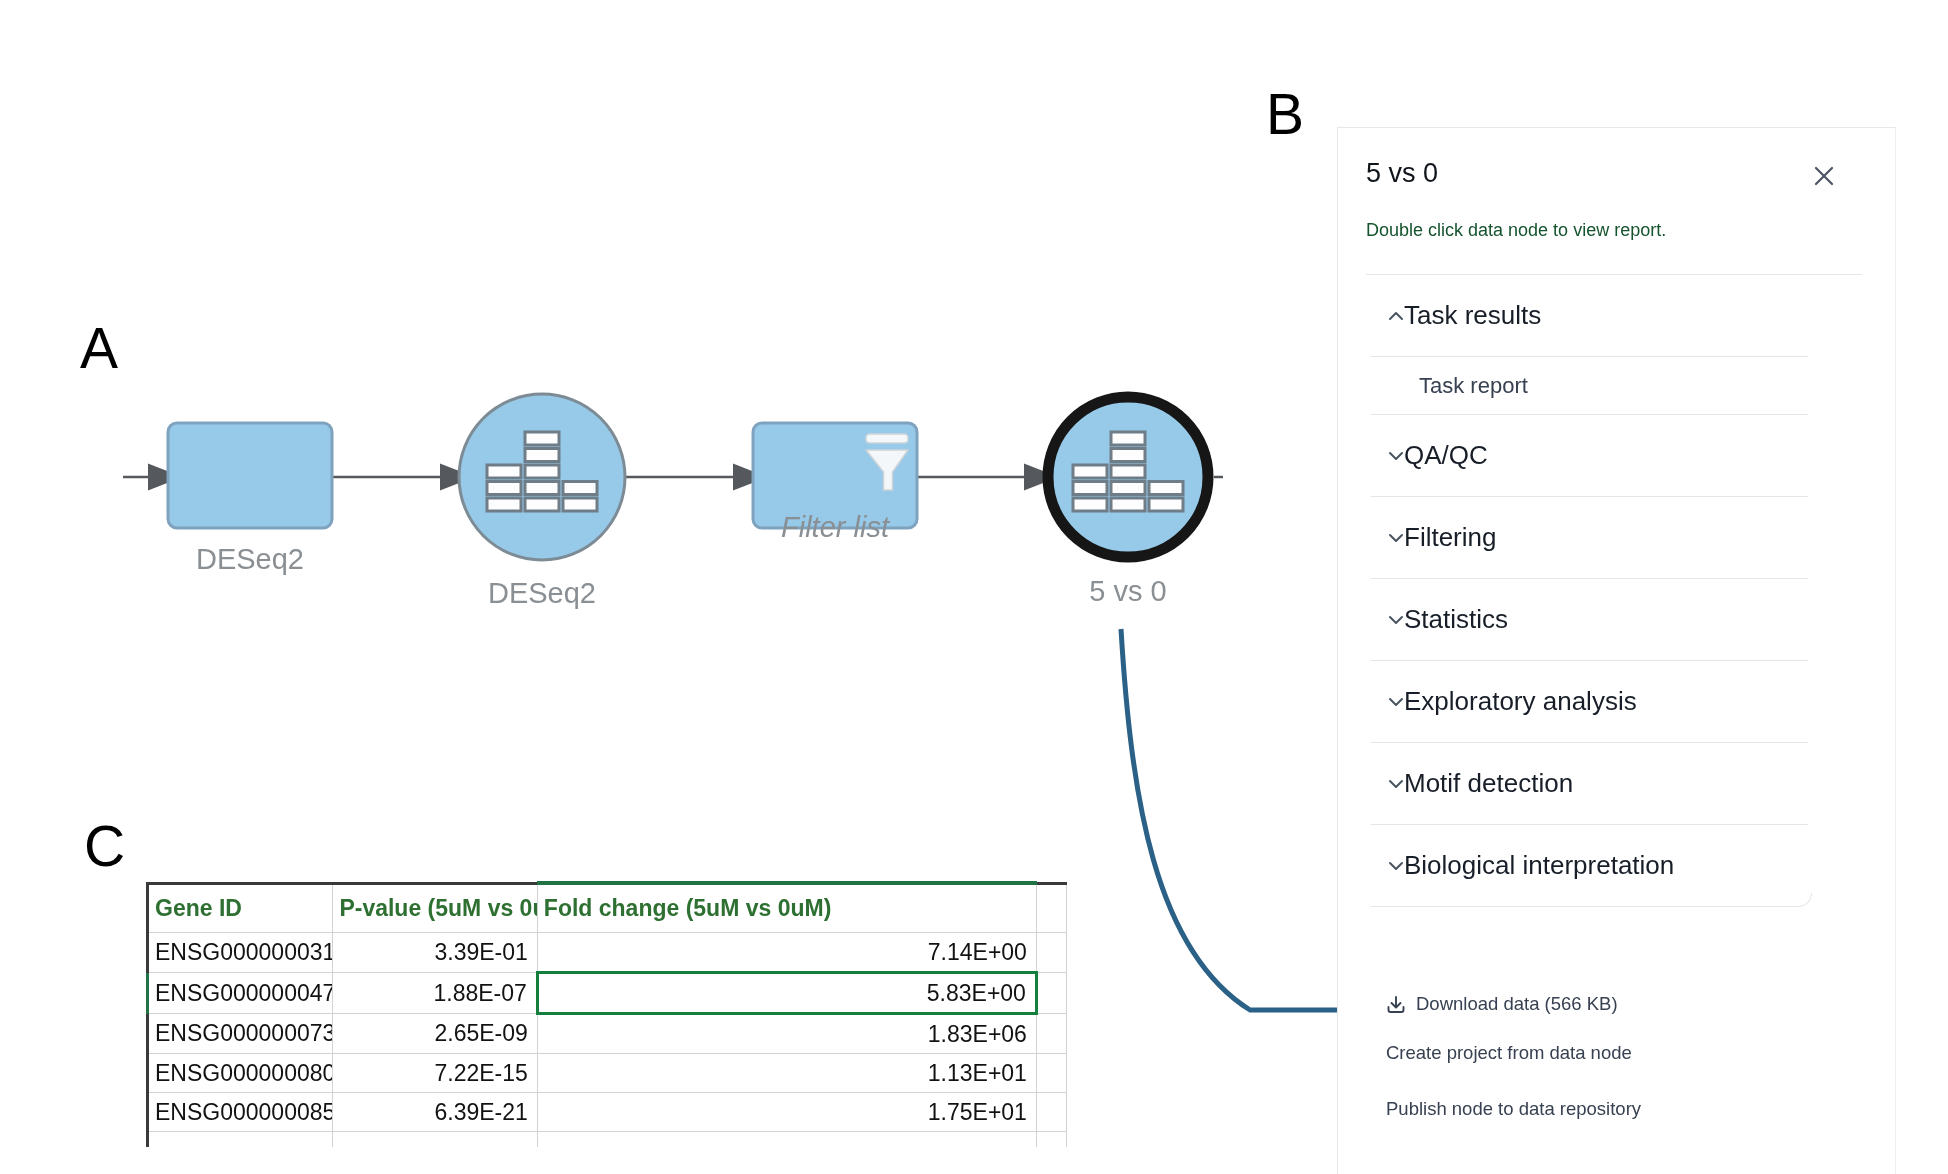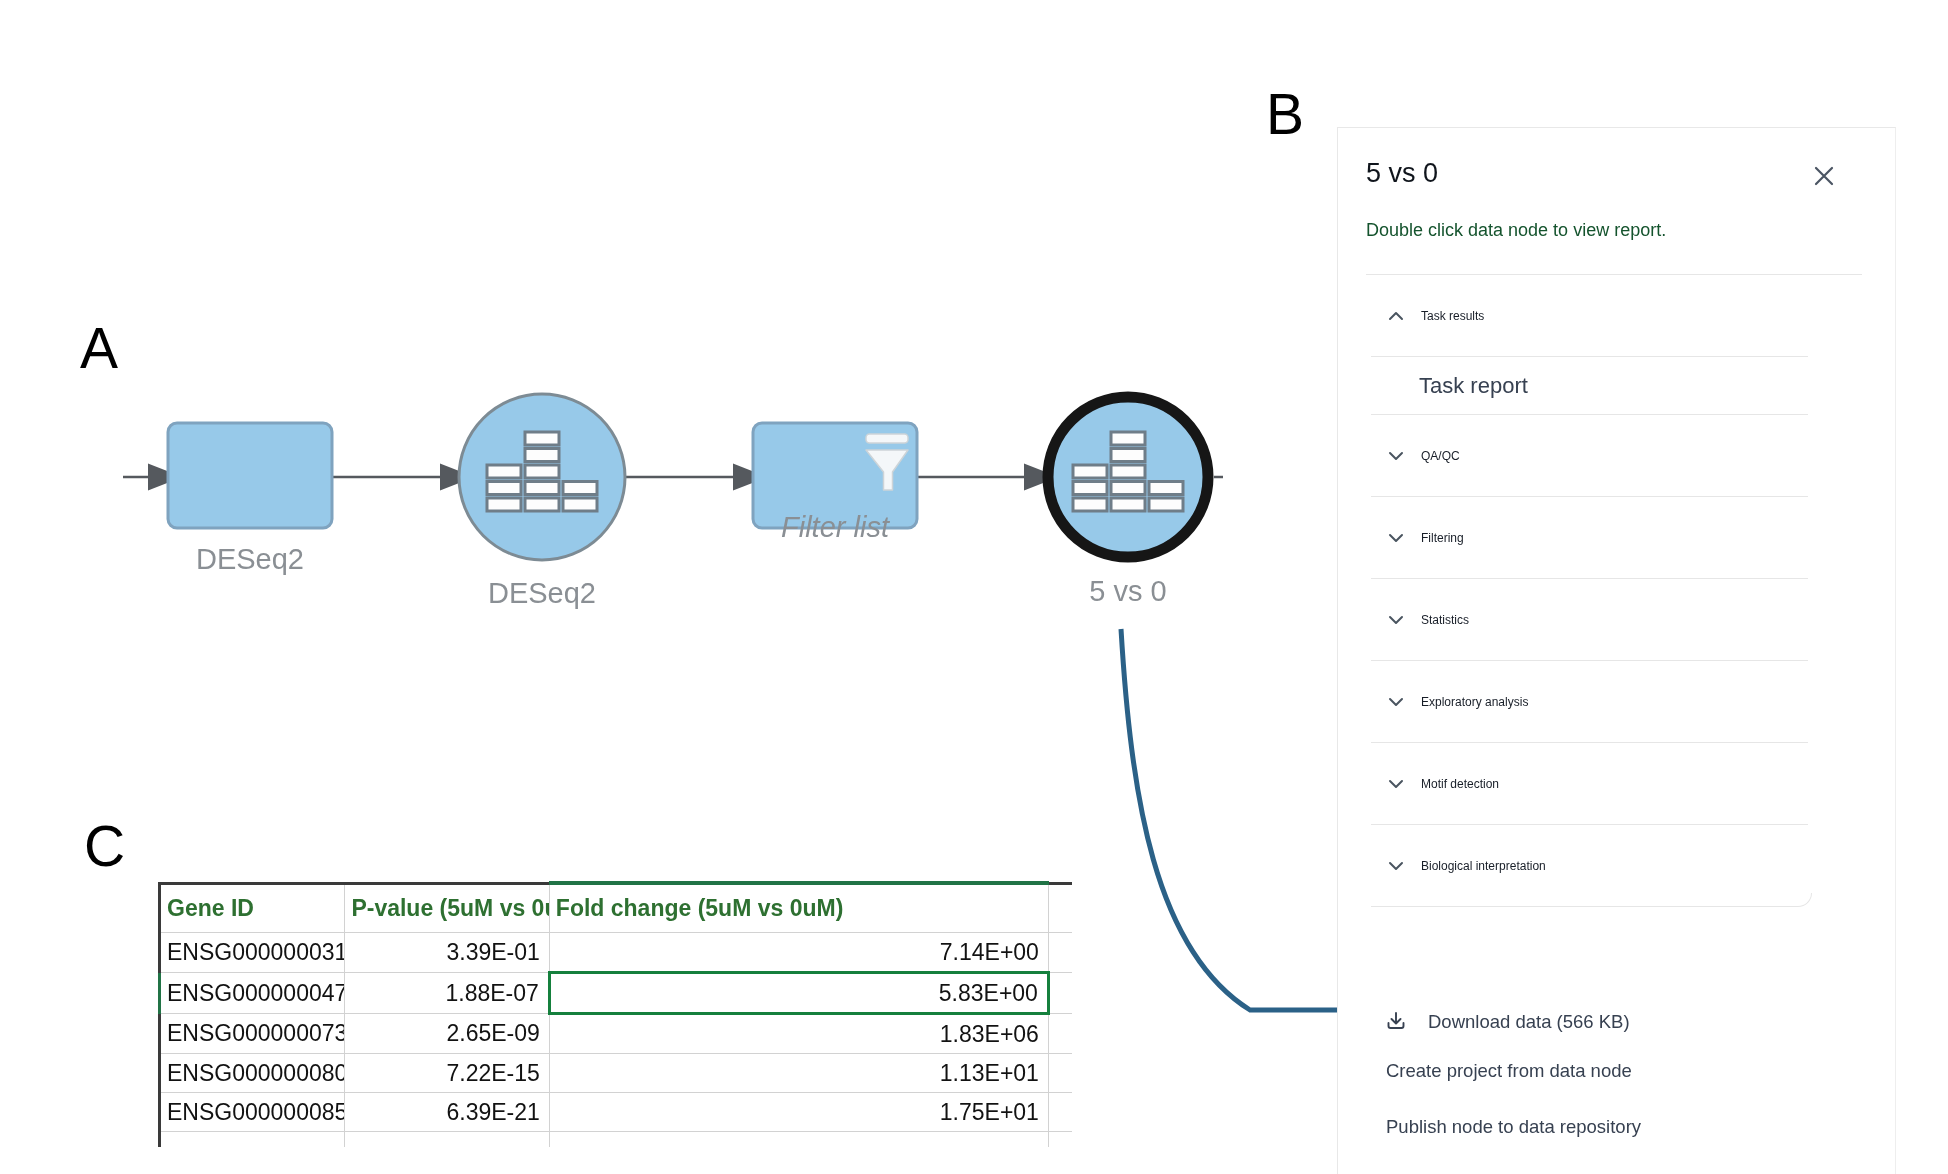--- a/index.html
+++ b/index.html
@@ -18,32 +18,32 @@
               background:#fff;border-top:1px solid #e8e8e8;border-left:1px solid #e8e8e8;
               border-right:1px solid #eeeeee;}
   .sp-title{position:absolute;left:28px;top:30px;font-size:27px;color:#10151c;}
   .sp-close{position:absolute;left:472px;top:34px;width:28px;height:28px;cursor:pointer;
             display:flex;align-items:center;justify-content:center;background:none;border:none;padding:0;}
   .sp-sub{position:absolute;left:28px;top:92px;font-size:18px;color:#14532d;}
   .sp-divider-title{position:absolute;left:28px;top:146px;width:496px;height:1px;background:#e6e6e6;}
   .sp-sections{position:absolute;left:0;top:147px;width:100%;}
   .sec-row{height:81px;display:flex;align-items:center;cursor:pointer;}
   .sec-row .chev{margin-left:50px;width:16px;display:flex;align-items:center;}
-  .sec-row .lbl{margin-left:17px;font-size:12px;color:#181e28;}
+  .sec-row .lbl{font-size:26px;color:#181e28;}
   .sec-child{height:57px;display:flex;align-items:center;padding-left:81px;
              font-size:22px;color:#374151;cursor:pointer;}
   .divider{height:1px;background:#e6e6e6;margin-left:33px;width:437px;}
   .divider.last{height:13px;background:none;border-bottom:1px solid #e6e6e6;
                 border-right:1px solid #e6e6e6;border-radius:0 0 14px 0;margin-top:-13px;width:440px;}
-  .action-row{position:absolute;height:40px;display:flex;align-items:flex-end;cursor:pointer;gap:12px;}
+  .action-row{position:absolute;height:40px;display:flex;align-items:flex-start;cursor:pointer;}
   .action-row .txt{font-size:18.5px;color:#374151;}
 
   
   .gene-table-wrap{position:absolute;left:146px;top:881px;width:926px;height:266px;overflow:hidden;}
-  table.gene{border-collapse:collapse;table-layout:fixed;width:921px;background:#fff;margin-left:12px;}
+  table.gene{border-collapse:collapse;table-layout:fixed;width:921px;background:#fff;}
   table.gene col.c1{width:185px;} table.gene col.c2{width:204px;}
   table.gene col.c3{width:498px;} table.gene col.c4{width:30px;}
   table.gene th,table.gene td{border:1px solid #d2d2d2;overflow:hidden;white-space:nowrap;}
   table.gene th{height:43px;font-size:23px;font-weight:700;color:#2e7031;text-align:left;padding:2px 6px;}
   table.gene th{border-top:3px solid #3a3a3a;}
   table.gene th.fold-col{border-top:4px solid #217346;}
   table.gene td{height:38px;font-size:23px;color:#121212;padding:0 6px;}
   table.gene .first{border-left:3px solid #3a3a3a;}
   table.gene td.gene-id{text-align:left;}
   table.gene td.num{text-align:right;padding-right:9px;}

